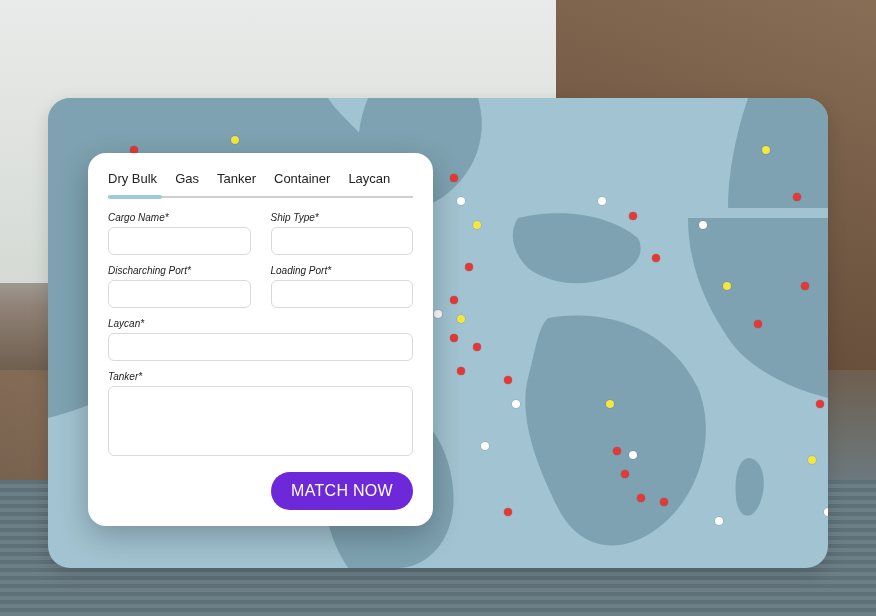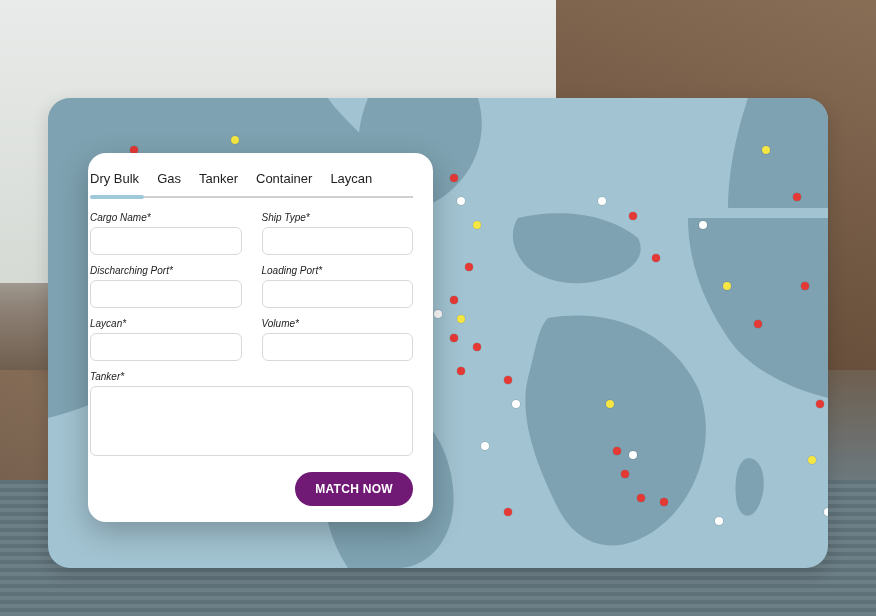--- a/index.html
+++ b/index.html
@@ -36,40 +36,40 @@
   .dot.yellow { background:#f5e642; }
 
   
   .card {
     position:absolute;
     left: 88px; top: 153px;
     width: 345px;
     background:#fff;
     border-radius:18px;
     box-shadow: 0 10px 30px rgba(0,0,0,.25);
-    padding: 18px 20px 16px 2px;
+    padding: 18px 20px 16px 20px;
   }
   .tabs { display:flex; gap:18px; font-size:13px; color:#222; }
   .tabs span { padding-bottom:6px; cursor:pointer; }
   .tab-line { position:relative; height:2px; background:#d0d0d0; margin-top:4px; margin-bottom:14px; }
   .tab-line .ind { position:absolute; left:0; top:-1px; height:4px; width:54px; background:#9fc8da; border-radius:2px; }
 
   .row { display:flex; gap:20px; margin-bottom:10px; }
   .field { flex:1; }
   .field label { display:block; font-size:10px; color:#222; margin-bottom:4px;font-style:italic; }
   .field input, .field textarea {
     width:100%; border:1px solid #d9d9d9; border-radius:6px;
     padding:7px 8px; font-size:11px; background:#fff;
   }
   .field textarea { height:70px; resize:none; }
 
   .actions { display:flex; justify-content:flex-end; margin-top:12px; }
   .btn {
-    background:#701a75; color:#fff; border:none; border-radius:20px;
-    padding:10px 20px; font-size:12px; font-weight:700; letter-spacing:.3px; cursor:pointer;
+    background:#6d28d9; color:#fff; border:none; border-radius:20px;
+    padding:10px 20px; font-size:16px; font-weight:400; letter-spacing:.3px; cursor:pointer;
   }
 </style>
 </head>
 <body>
 
 <div class="bg">
   <div class="sky"></div>
   <div class="cliff-r"></div>
   <div class="rocks"></div>
   <div class="water"></div>
@@ -166,24 +166,20 @@
       <label>Loading Port*</label>
       <input type="text" value="" style="">
     </div>
   </div>
 
   <div class="row">
     <div class="field">
       <label>Laycan*</label>
       <input type="text" value="" style="">
     </div>
-    <div class="field">
-      <label>Volume*</label>
-      <input type="text" value="" style="">
-    </div>
   </div>
 
   <div class="row">
     <div class="field" style="flex:1;">
       <label>Tanker*</label>
       <textarea value="" style=""></textarea>
     </div>
   </div>
 
   <div class="actions">

